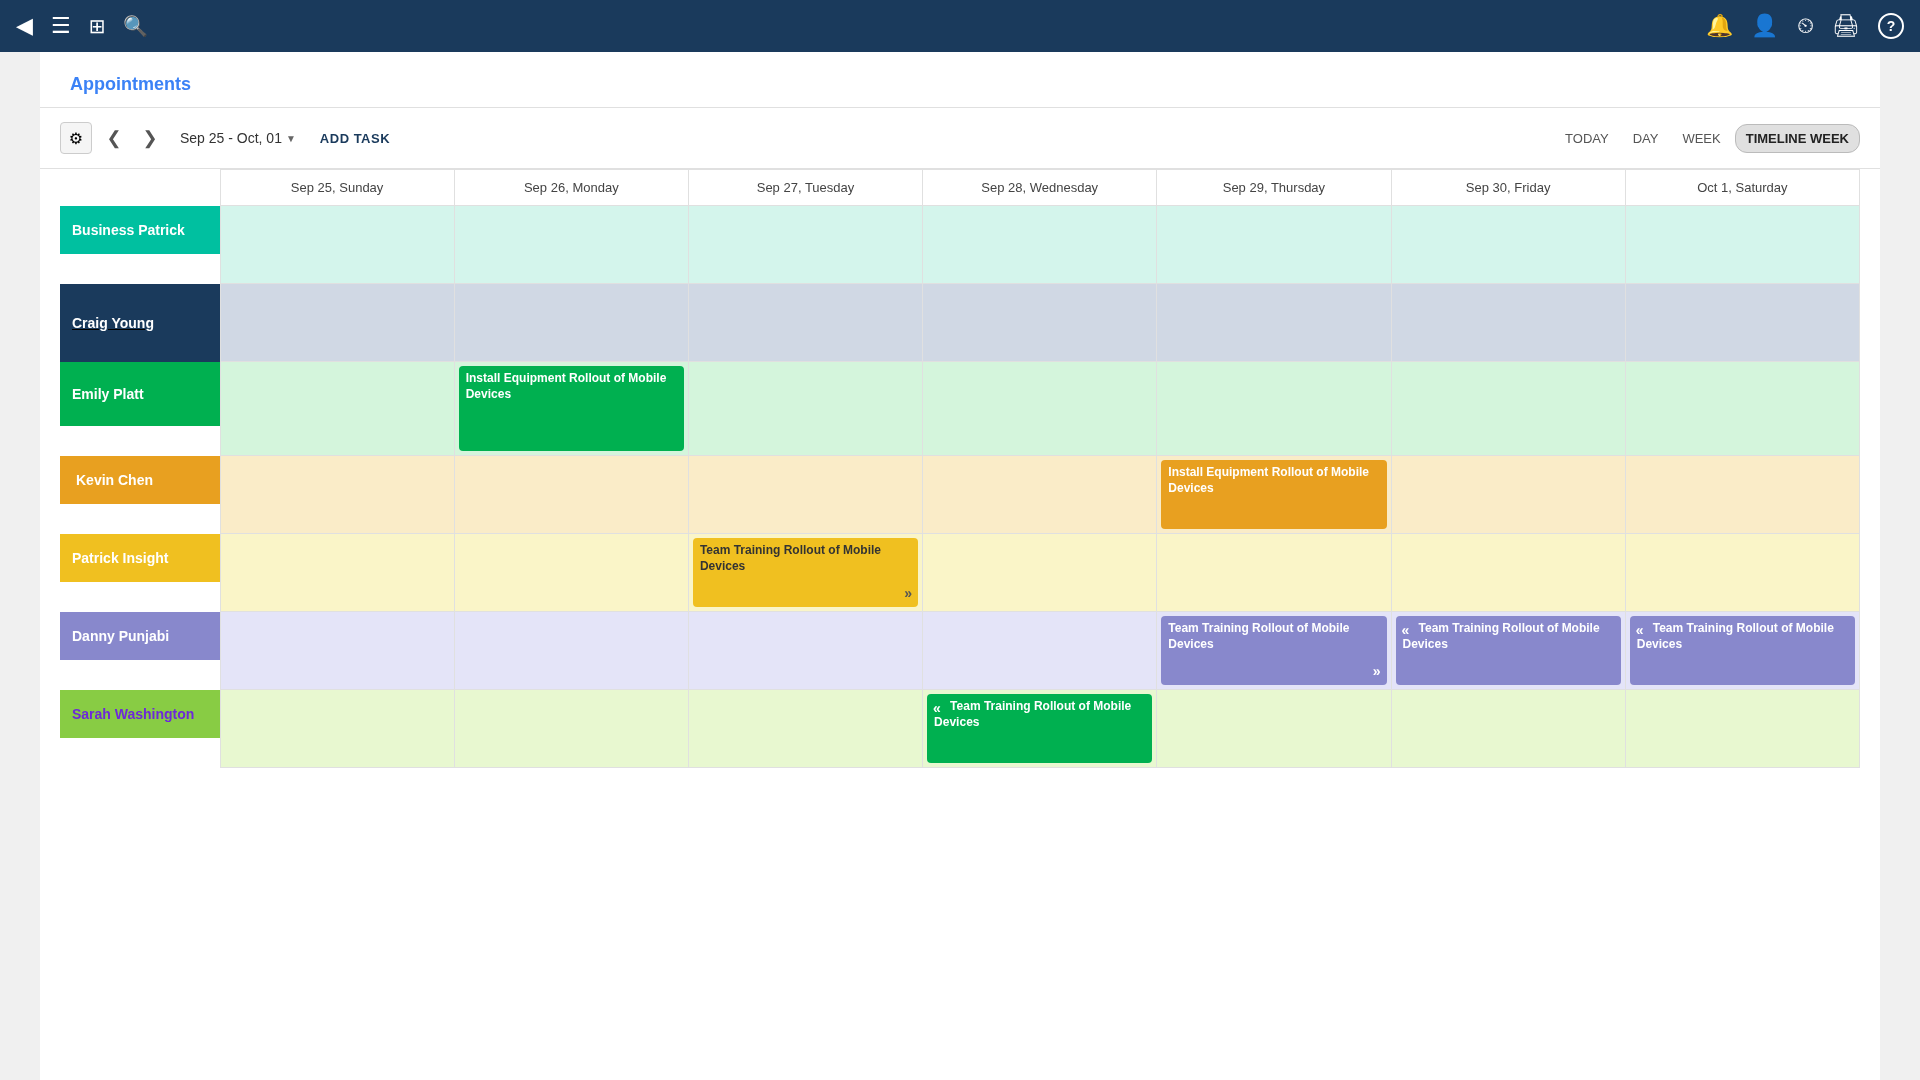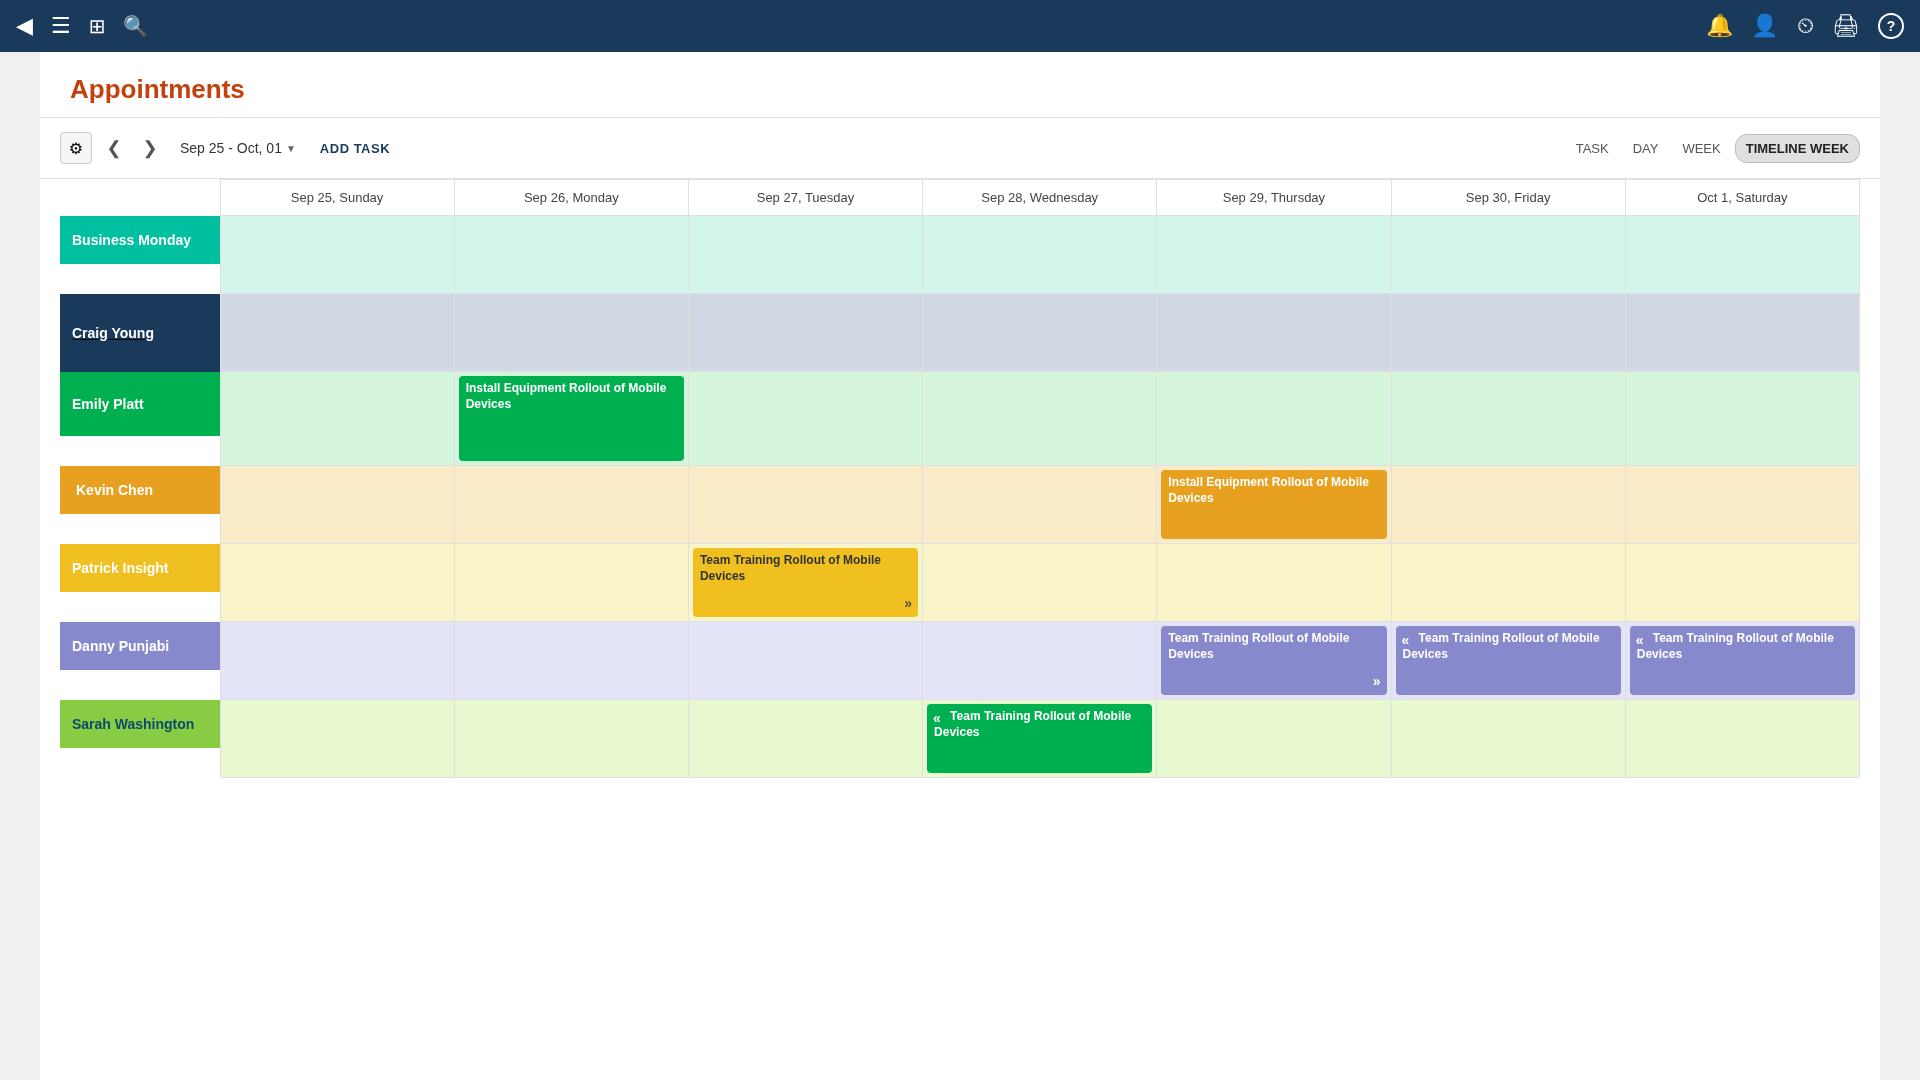--- a/index.html
+++ b/index.html
@@ -24,23 +24,23 @@
       margin: 0 40px;
       min-height: calc(1080px - 52px);
     }
 
     
     .page-title-bar {
       padding: 22px 30px 12px 30px;
       border-bottom: 1px solid #e0e0e0;
     }
     .page-title {
-      font-size: 26px;
+      font-size: 18px;
       font-weight: bold;
-      color: #c2410c;
+      color: #3b82f6;
     }
 
     
     .toolbar {
       display: flex;
       align-items: center;
       padding: 14px 20px;
       gap: 10px;
       border-bottom: 1px solid #e0e0e0;
       background: #fff;
@@ -188,21 +188,21 @@
       <button class="gear-btn">⚙</button>
       <button class="nav-arrow-btn">❮</button>
       <button class="nav-arrow-btn">❯</button>
       <div class="date-range-btn">
         <span>Sep 25 - Oct, 01</span>
         <span class="caret">▼</span>
       </div>
       <button class="add-task-btn">ADD TASK</button>
     </div>
     <div class="toolbar-right">
-      <button class="view-btn">TASK</button>
+      <button class="view-btn">TODAY</button>
       <button class="view-btn">DAY</button>
       <button class="view-btn">WEEK</button>
       <button class="view-btn active">TIMELINE WEEK</button>
     </div>
   </div>
 
   <div class="calendar-wrapper">
     <table class="calendar-table">
       <thead>
         <tr>
@@ -215,21 +215,21 @@
           <th>Sep 30, Friday</th>
           <th>Oct 1, Saturday</th>
         </tr>
       </thead>
       <tbody>
 
         <tr>
           <td style="position:relative;">
             <div style="position:relative; display:flex; flex-direction:column; height:78px;">
               <div class="color-teal" style="flex:1; display:flex; align-items:center; padding:8px 12px; font-size:14px; font-weight:bold; color:#fff;">
-                <span>Business Monday</span>
+                <span>Business Patrick</span>
               </div>
               <div style="height:30px;"></div>
             </div>
           </td>
           <td class="cell-bg-teal-light"></td>
           <td class="cell-bg-teal-light"></td>
           <td class="cell-bg-teal-light"></td>
           <td class="cell-bg-teal-light"></td>
           <td class="cell-bg-teal-light"></td>
           <td class="cell-bg-teal-light"></td>
@@ -350,21 +350,21 @@
             <div class="event-block color-lavender" style="bottom:4px;">
               <span style="position:absolute;top:5px;left:6px;font-size:14px;font-weight:bold;">«</span>
               <span style="margin-left:16px;">Team Training Rollout of Mobile Devices</span>
             </div>
           </td>
         </tr>
 
         <tr>
           <td>
             <div style="display:flex; flex-direction:column; height:78px;">
-              <div class="color-lime" style="flex:1; display:flex; align-items:center; padding:8px 12px; font-size:14px; font-weight:bold; color:#0c4a6e;">
+              <div class="color-lime" style="flex:1; display:flex; align-items:center; padding:8px 12px; font-size:14px; font-weight:bold; color:#6d28d9;">
                 <span>Sarah Washington</span>
               </div>
               <div style="height:30px;"></div>
             </div>
           </td>
           <td class="cell-bg-lime-light"></td>
           <td class="cell-bg-lime-light"></td>
           <td class="cell-bg-lime-light"></td>
           <td class="cell-bg-lime-light" style="position:relative;">
             <div class="event-block color-green" style="bottom:4px;">

